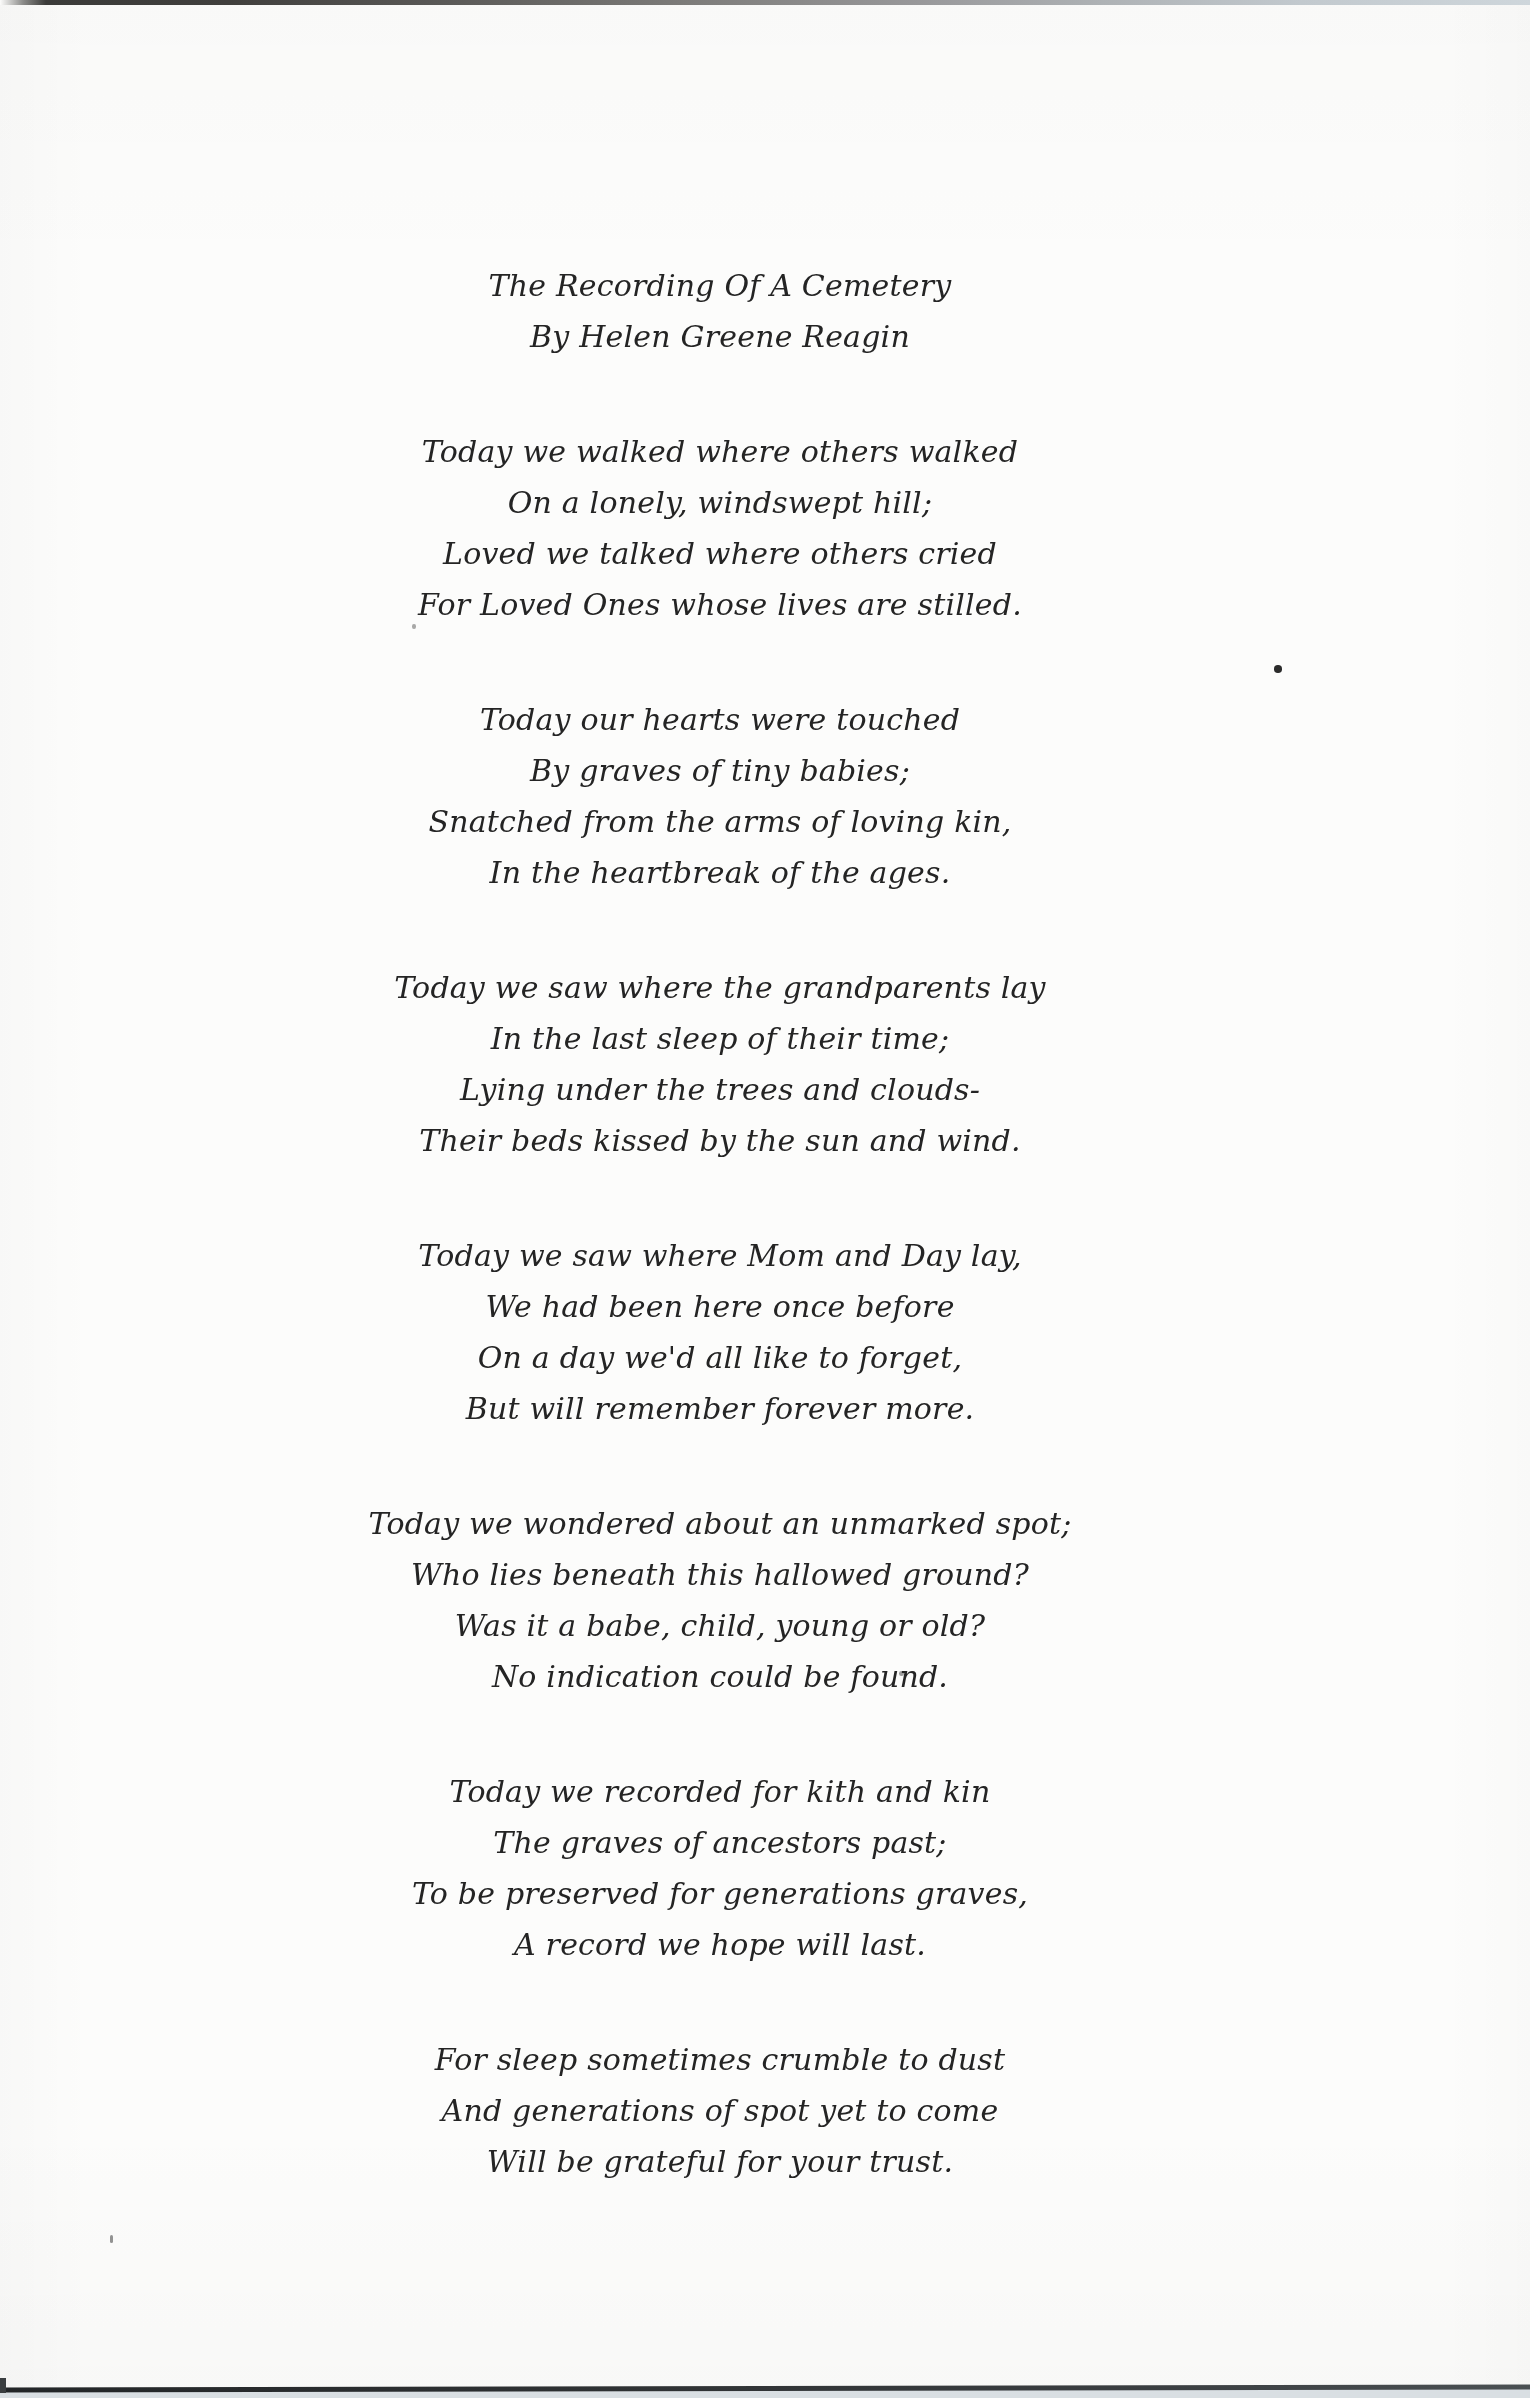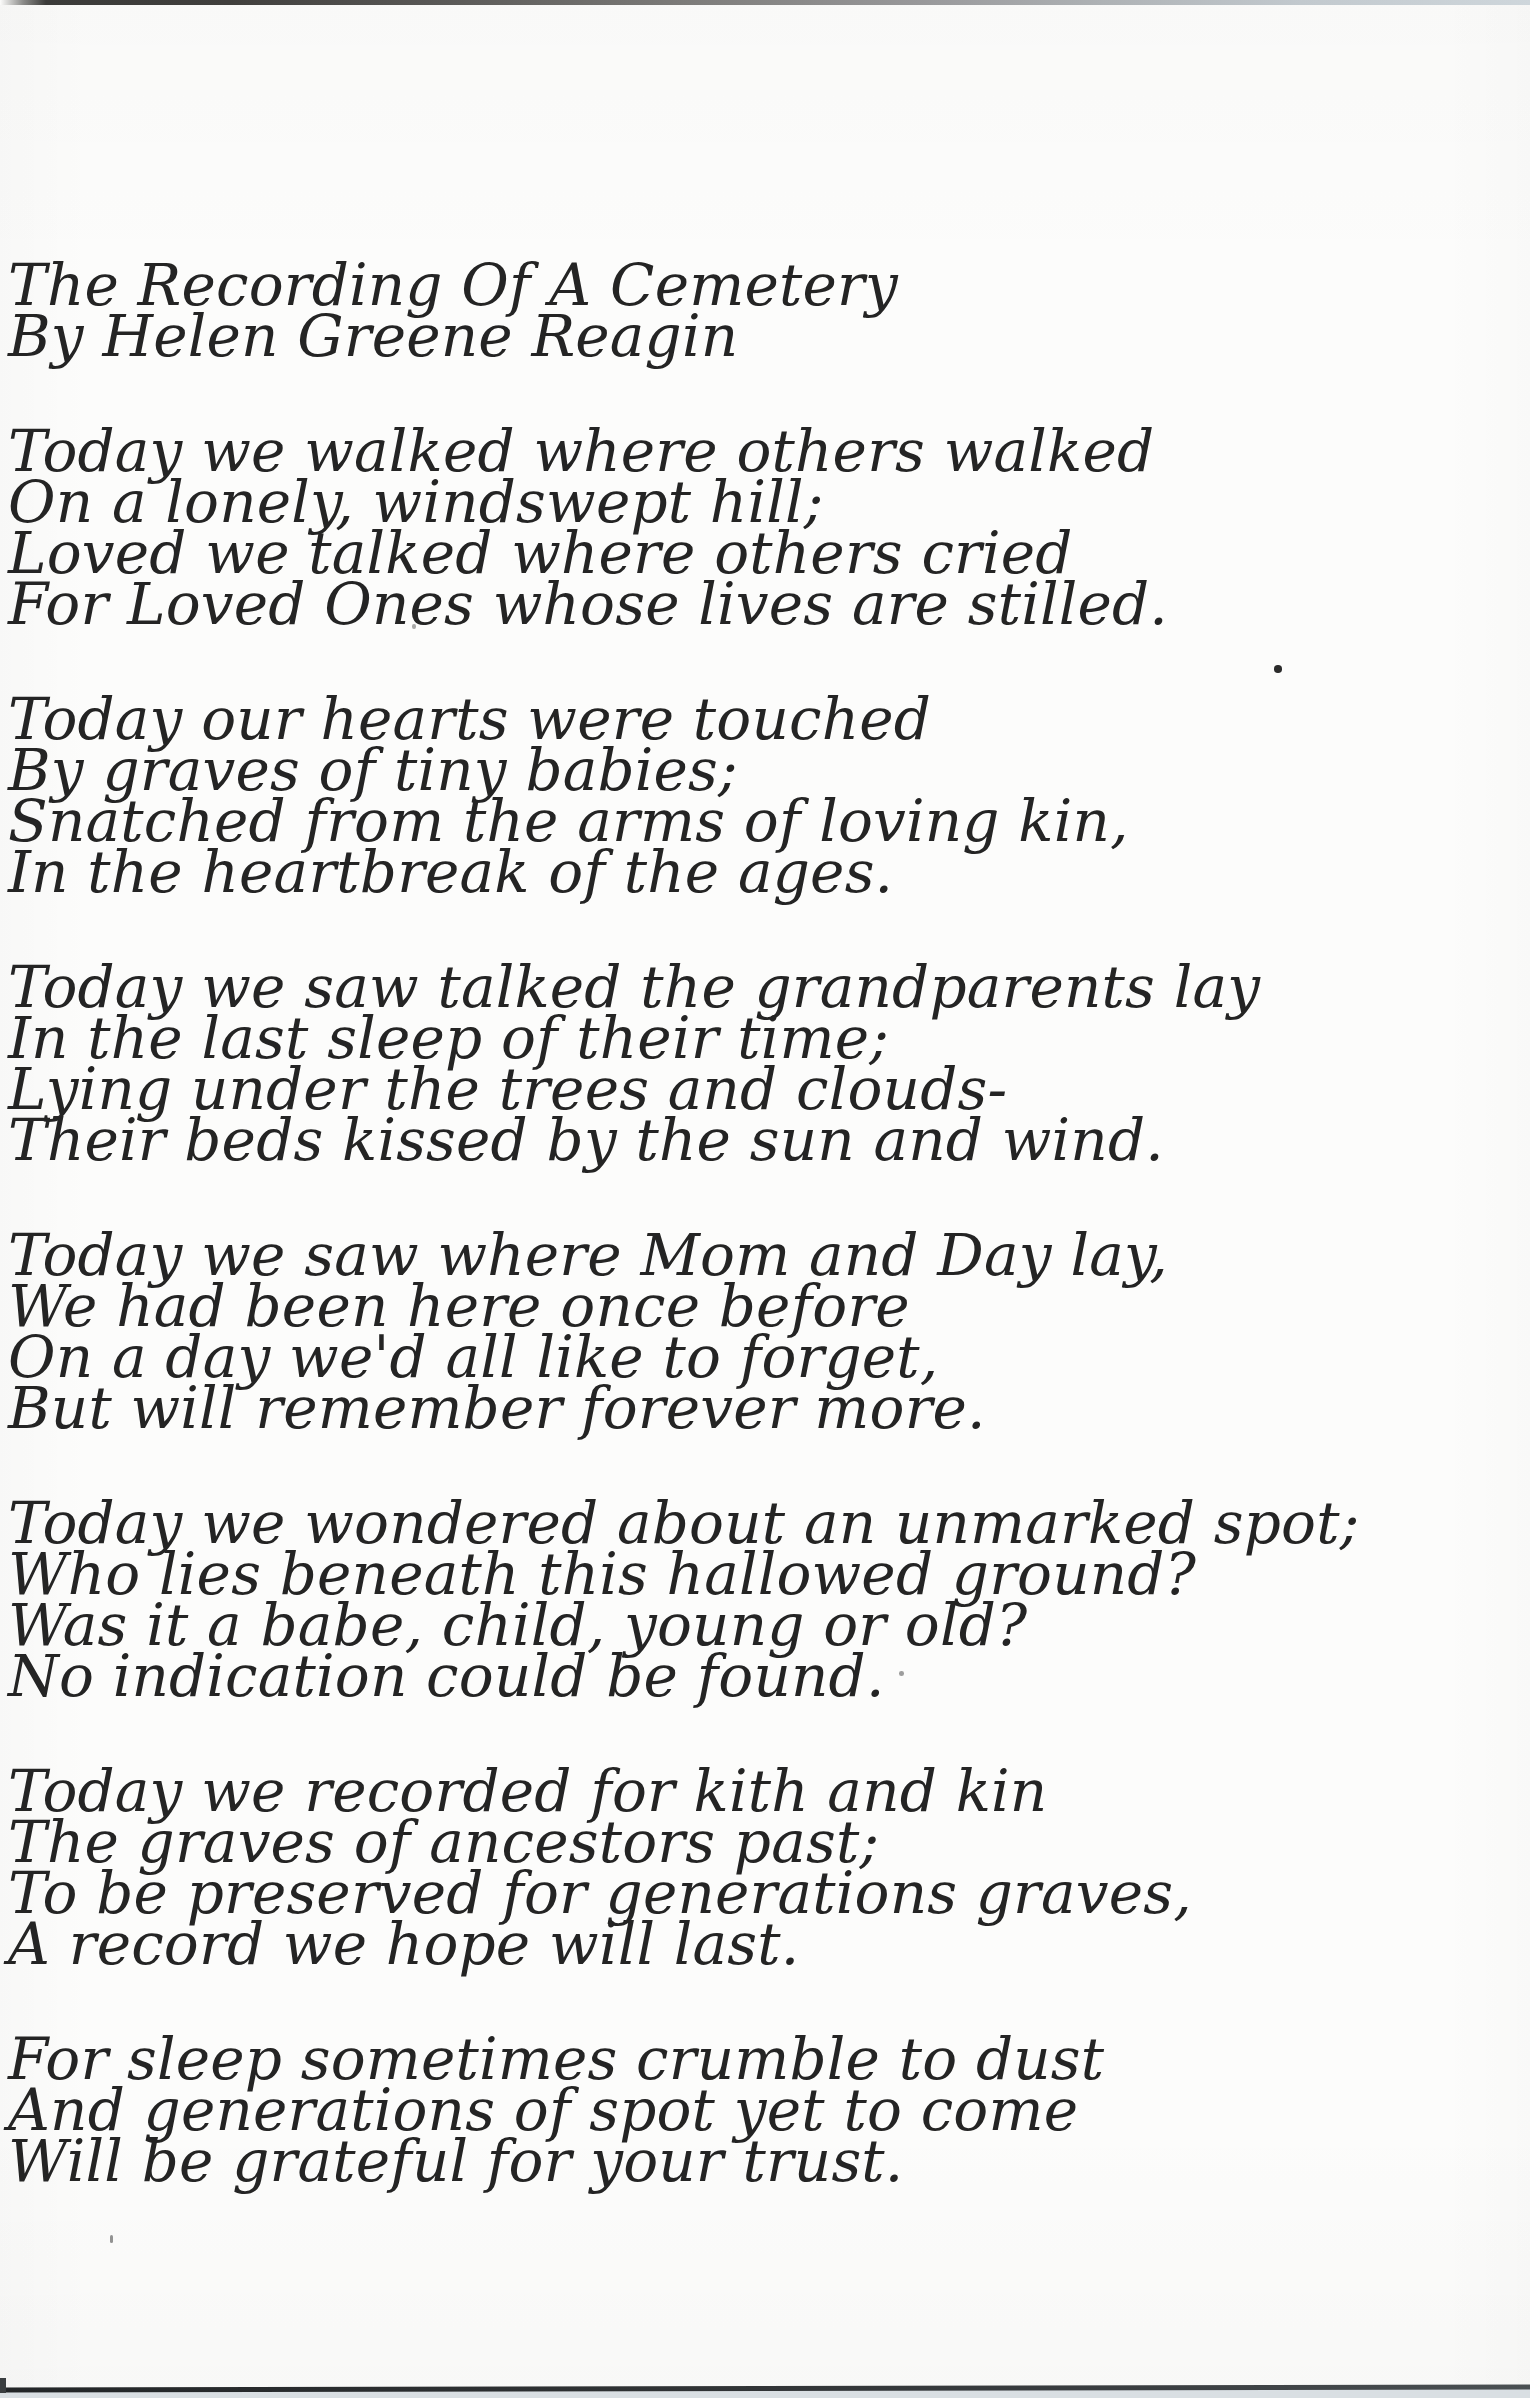--- a/index.html
+++ b/index.html
@@ -23,24 +23,24 @@
       linear-gradient(180deg, rgba(0,0,0,0.012) 0%, rgba(0,0,0,0) 12%, rgba(0,0,0,0) 88%, rgba(0,0,0,0.015) 100%),
       linear-gradient(90deg, rgba(0,0,0,0.015) 0%, rgba(0,0,0,0) 6%, rgba(0,0,0,0) 94%, rgba(0,0,0,0.01) 100%);
     pointer-events: none;
   }
   .poem {
     position: absolute;
     top: 260px;
     left: 720px;
     transform: translateX(-50%);
     width: 1424px;
-    text-align: left;
+    text-align: center;
     font-family: "DejaVu Serif", "Liberation Serif", serif;
     font-style: italic;
-    font-size: 58px;
+    font-size: 30px;
     line-height: 51px;
     letter-spacing: 0.2px;
     color: var(--ink, #242424);
     z-index: 2;
   }
   .title-block { margin: 0; }
   .stanza { margin-top: 64px; }
   .line { white-space: nowrap; }
   
   .scan-edge-top {
@@ -120,21 +120,21 @@
     </div>
 
     <div class="stanza">
       <div class="line">Today our hearts were touched</div>
       <div class="line">By graves of tiny babies;</div>
       <div class="line">Snatched from the arms of loving kin,</div>
       <div class="line">In the heartbreak of the ages.</div>
     </div>
 
     <div class="stanza">
-      <div class="line">Today we saw talked the grandparents lay</div>
+      <div class="line">Today we saw where the grandparents lay</div>
       <div class="line">In the last sleep of their time;</div>
       <div class="line">Lying under the trees and clouds-</div>
       <div class="line">Their beds kissed by the sun and wind.</div>
     </div>
 
     <div class="stanza">
       <div class="line">Today we saw where Mom and Day lay,</div>
       <div class="line">We had been here once before</div>
       <div class="line">On a day we'd all like to forget,</div>
       <div class="line">But will remember forever more.</div>

